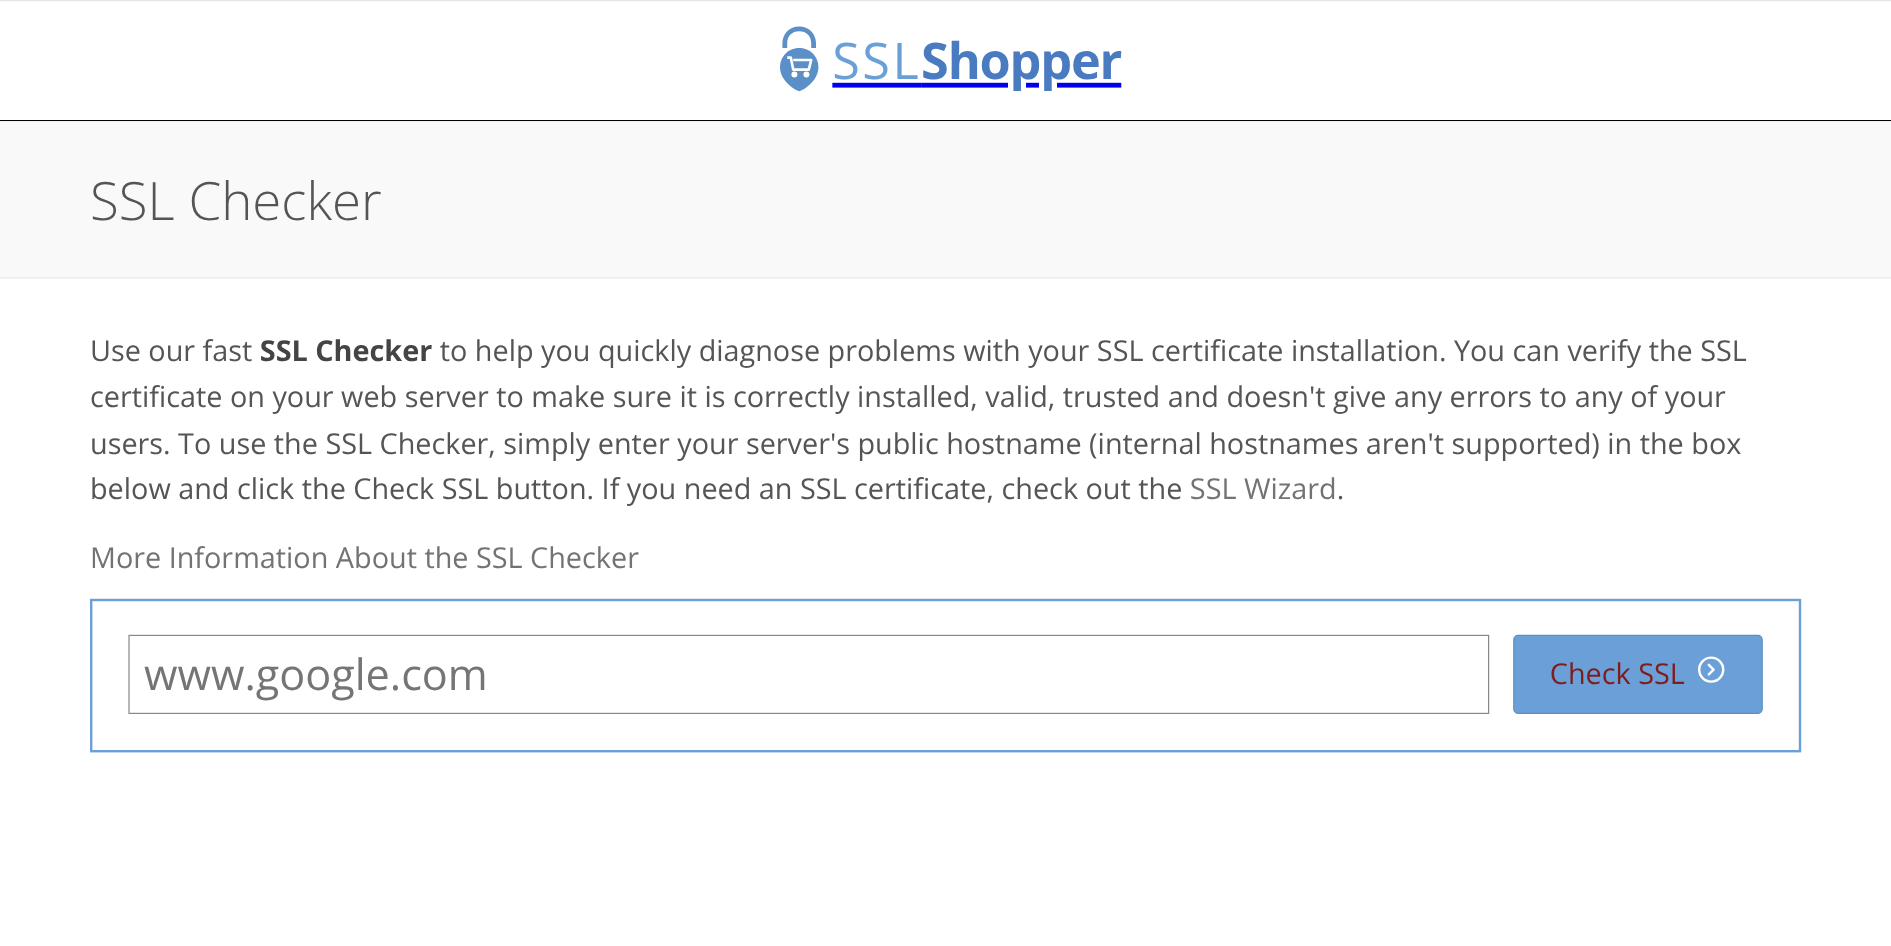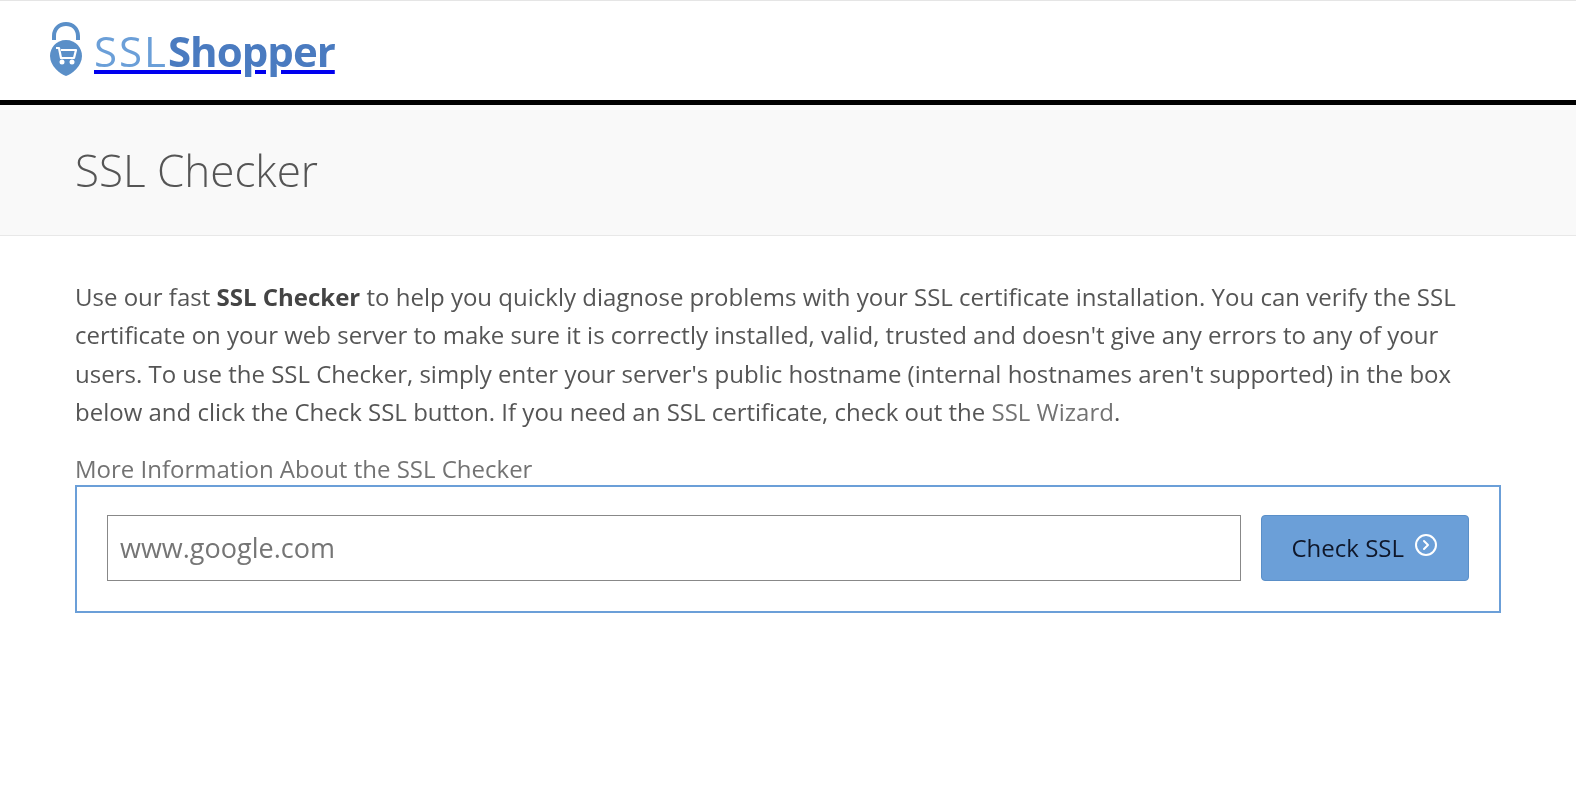--- a/index.html
+++ b/index.html
@@ -7,23 +7,24 @@
       padding: 0;
       box-sizing: border-box;
     }
     body {
       font-family: "Open Sans", -apple-system, BlinkMacSystemFont, "Segoe UI", Roboto, sans-serif;
       background: #ffffff;
       color: #444;
     }
     .header {
       background: #ffffff;
-      padding: 17px 42px;
-      border-bottom: 5px solid #000000;
+      padding: 17px 75px;
+      border-bottom: 1px solid #000000;
       border-top: 1px solid #e5e5e5;
+      text-align: center;
     }
     .logo {
       display: inline-flex;
       align-items: center;
       gap: 4px;
     }
     .logo-icon {
       width: 48px;
       height: 60px;
     }
@@ -64,50 +65,51 @@
       font-weight: 700;
       color: #444;
     }
     .link {
       color: #737373;
       text-decoration: none;
       font-size: 24px;
     }
     .more-info {
       display: inline-block;
+      margin-bottom: 18px;
     }
     .form-box {
       border: 2px solid #6b9fd8;
       background: #ffffff;
     }
     .form-header {
       background: #6b9fd8;
       color: #ffffff;
       padding: 22px 30px;
       font-size: 22px;
       font-weight: 400;
     }
     .form-body {
       padding: 28px 30px 30px 30px;
       display: flex;
       gap: 20px;
       align-items: stretch;
     }
     .hostname-input {
       flex: 1;
-      font-size: 27px;
+      font-size: 36px;
       padding: 10px 12px;
       border: 1px solid #888;
       color: #555;
       font-family: inherit;
       height: 66px;
     }
     .check-btn {
       background: #6b9fd8;
-      color: #0f172a;
+      color: #7f1d1d;
       border: 1px solid #5a8fc8;
       padding: 0 30px;
       font-size: 24px;
       font-weight: 400;
       cursor: pointer;
       display: inline-flex;
       align-items: center;
       gap: 10px;
       height: 66px;
       border-radius: 4px;

